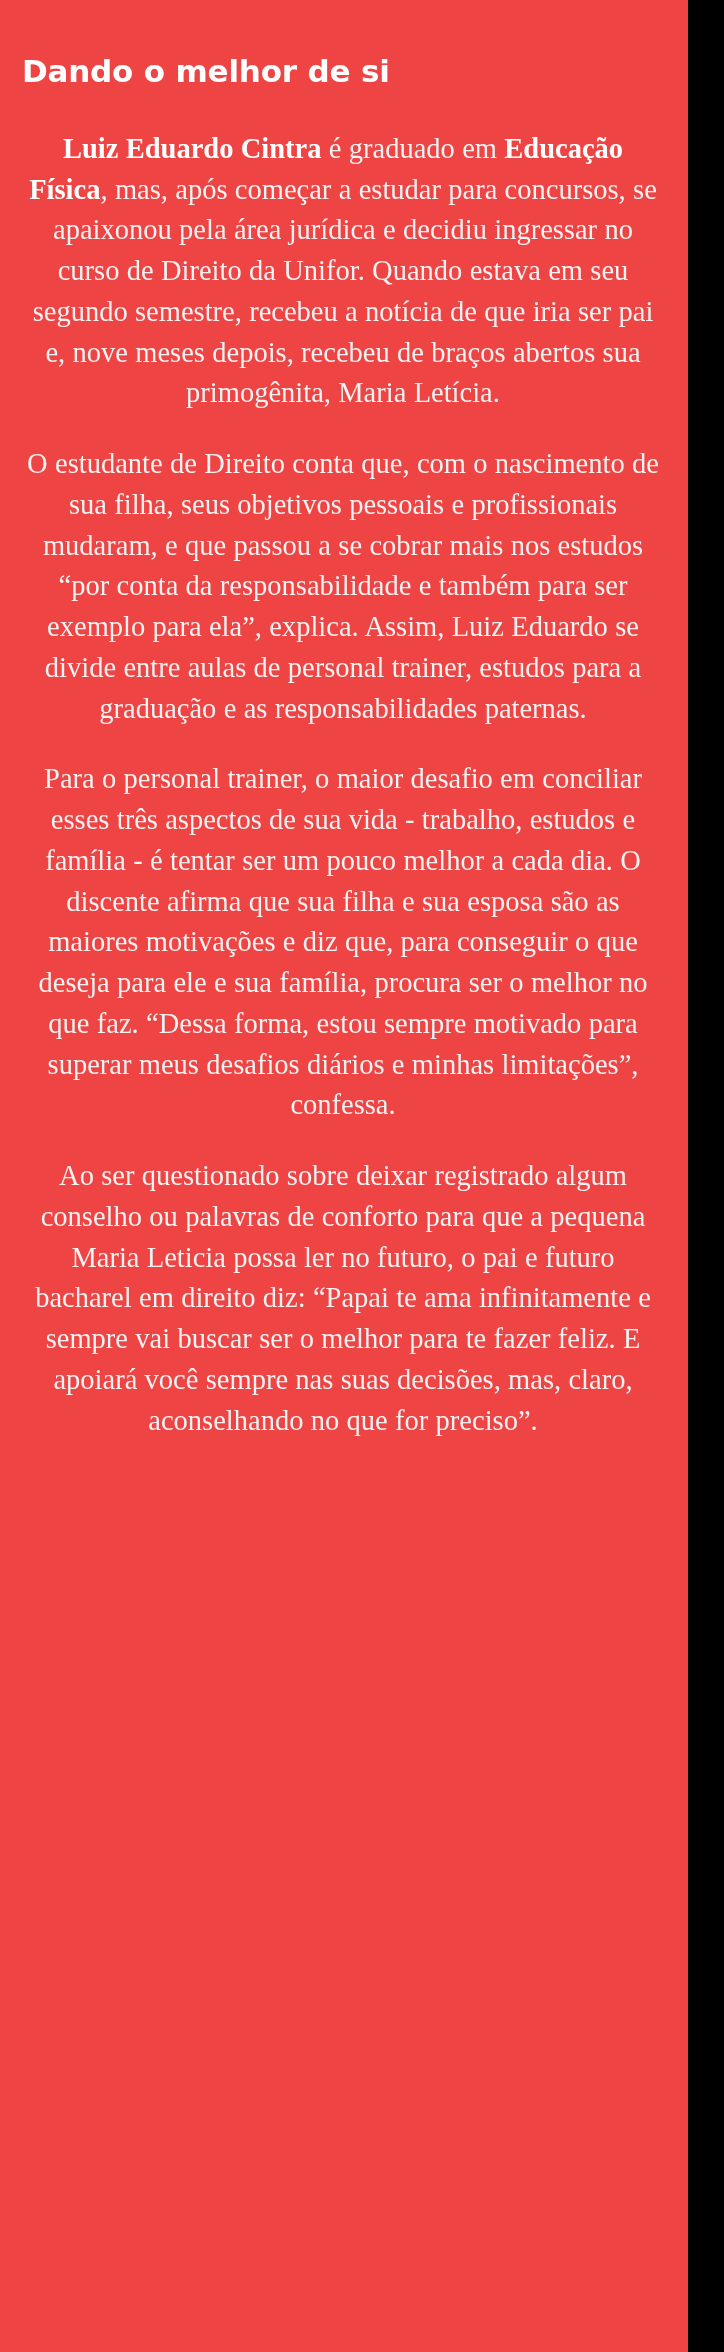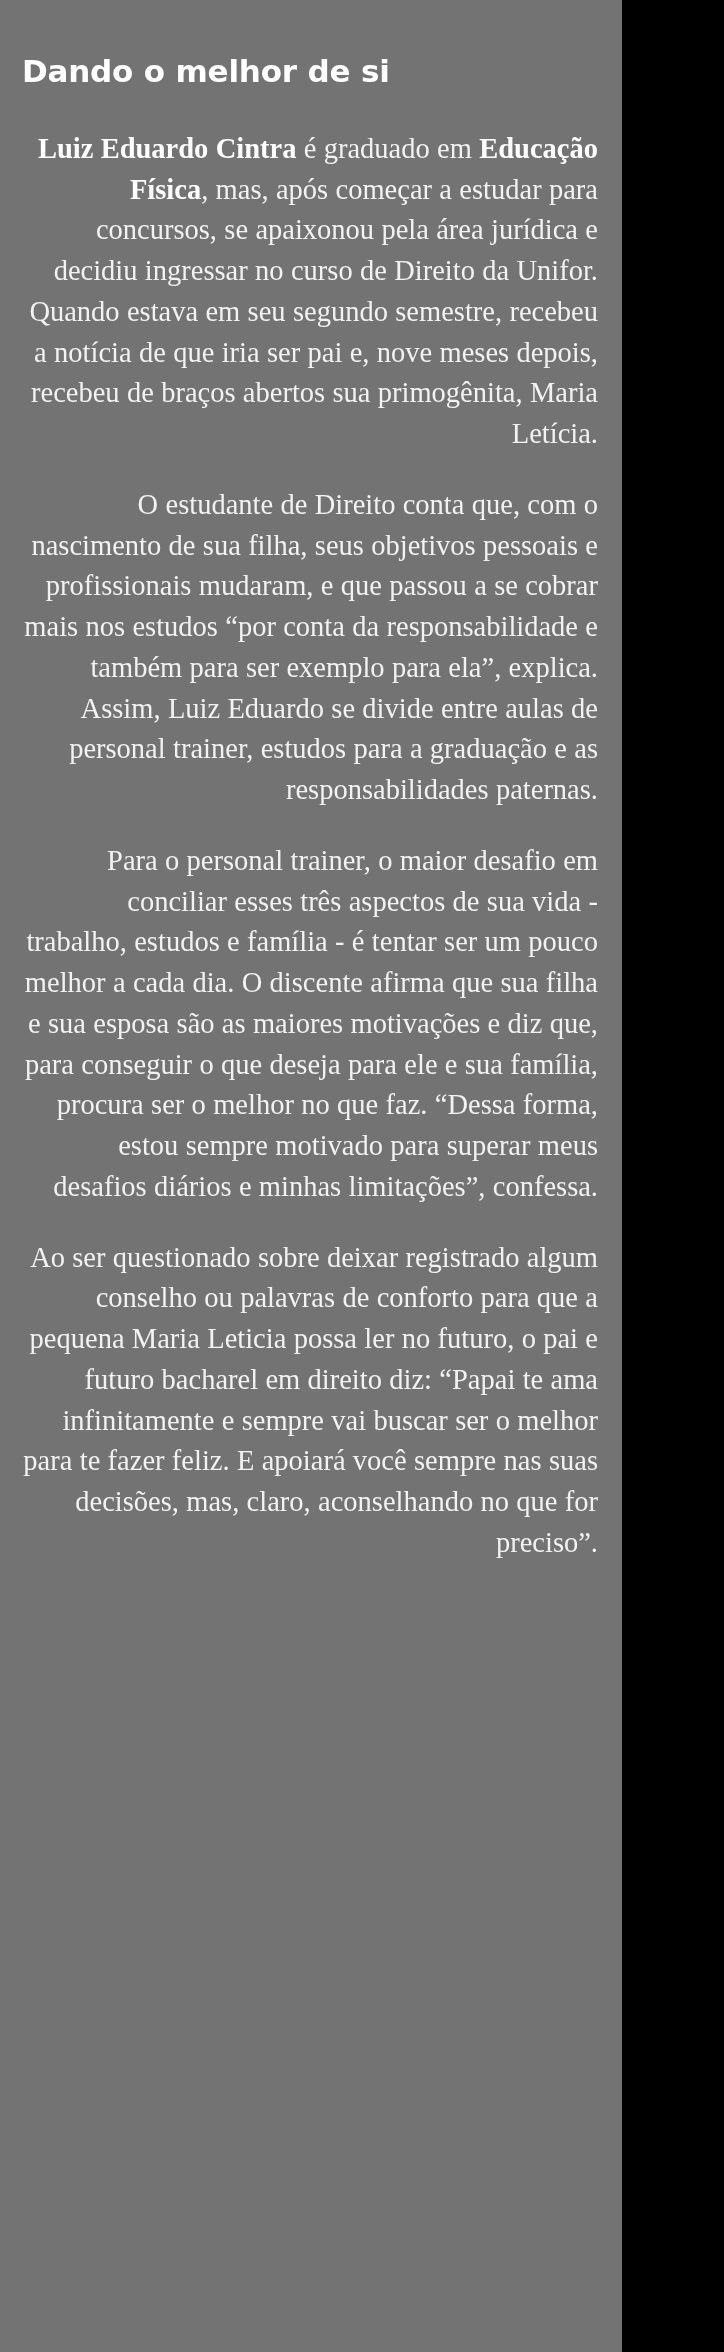--- a/index.html
+++ b/index.html
@@ -7,45 +7,45 @@
     padding: 0;
     background: #000000;
   }
   body {
     width: 724px;
     min-height: 2352px;
     color: #ffffff;
     font-family: "Liberation Serif", serif;
   }
   .page {
-    width: 622px;
+    width: 688px;
     min-height: 2352px;
     box-sizing: border-box;
     padding: 40px 24px 40px 22px;
-    background: #737373;
+    background: #ef4444;
   }
   .article-title {
     font-family: "DejaVu Sans", sans-serif;
     font-size: 31px;
     font-weight: bold;
     line-height: 1.25;
     letter-spacing: -0.2px;
     color: #ffffff;
     margin: 12px 0 0 0;
   }
   .body-copy {
     margin-top: 38px;
   }
   .para {
     font-family: "Liberation Serif", serif;
     font-size: 28.5px;
     line-height: 1.43;
     color: #f2f2f2;
     margin: 0 0 30px 0;
-    text-align: right;
+    text-align: center;
     word-spacing: 0.2px;
   }
   .para:last-child {
     margin-bottom: 12px;
   }
   .para b {
     font-weight: bold;
     color: #ffffff;
   }
 </style>

